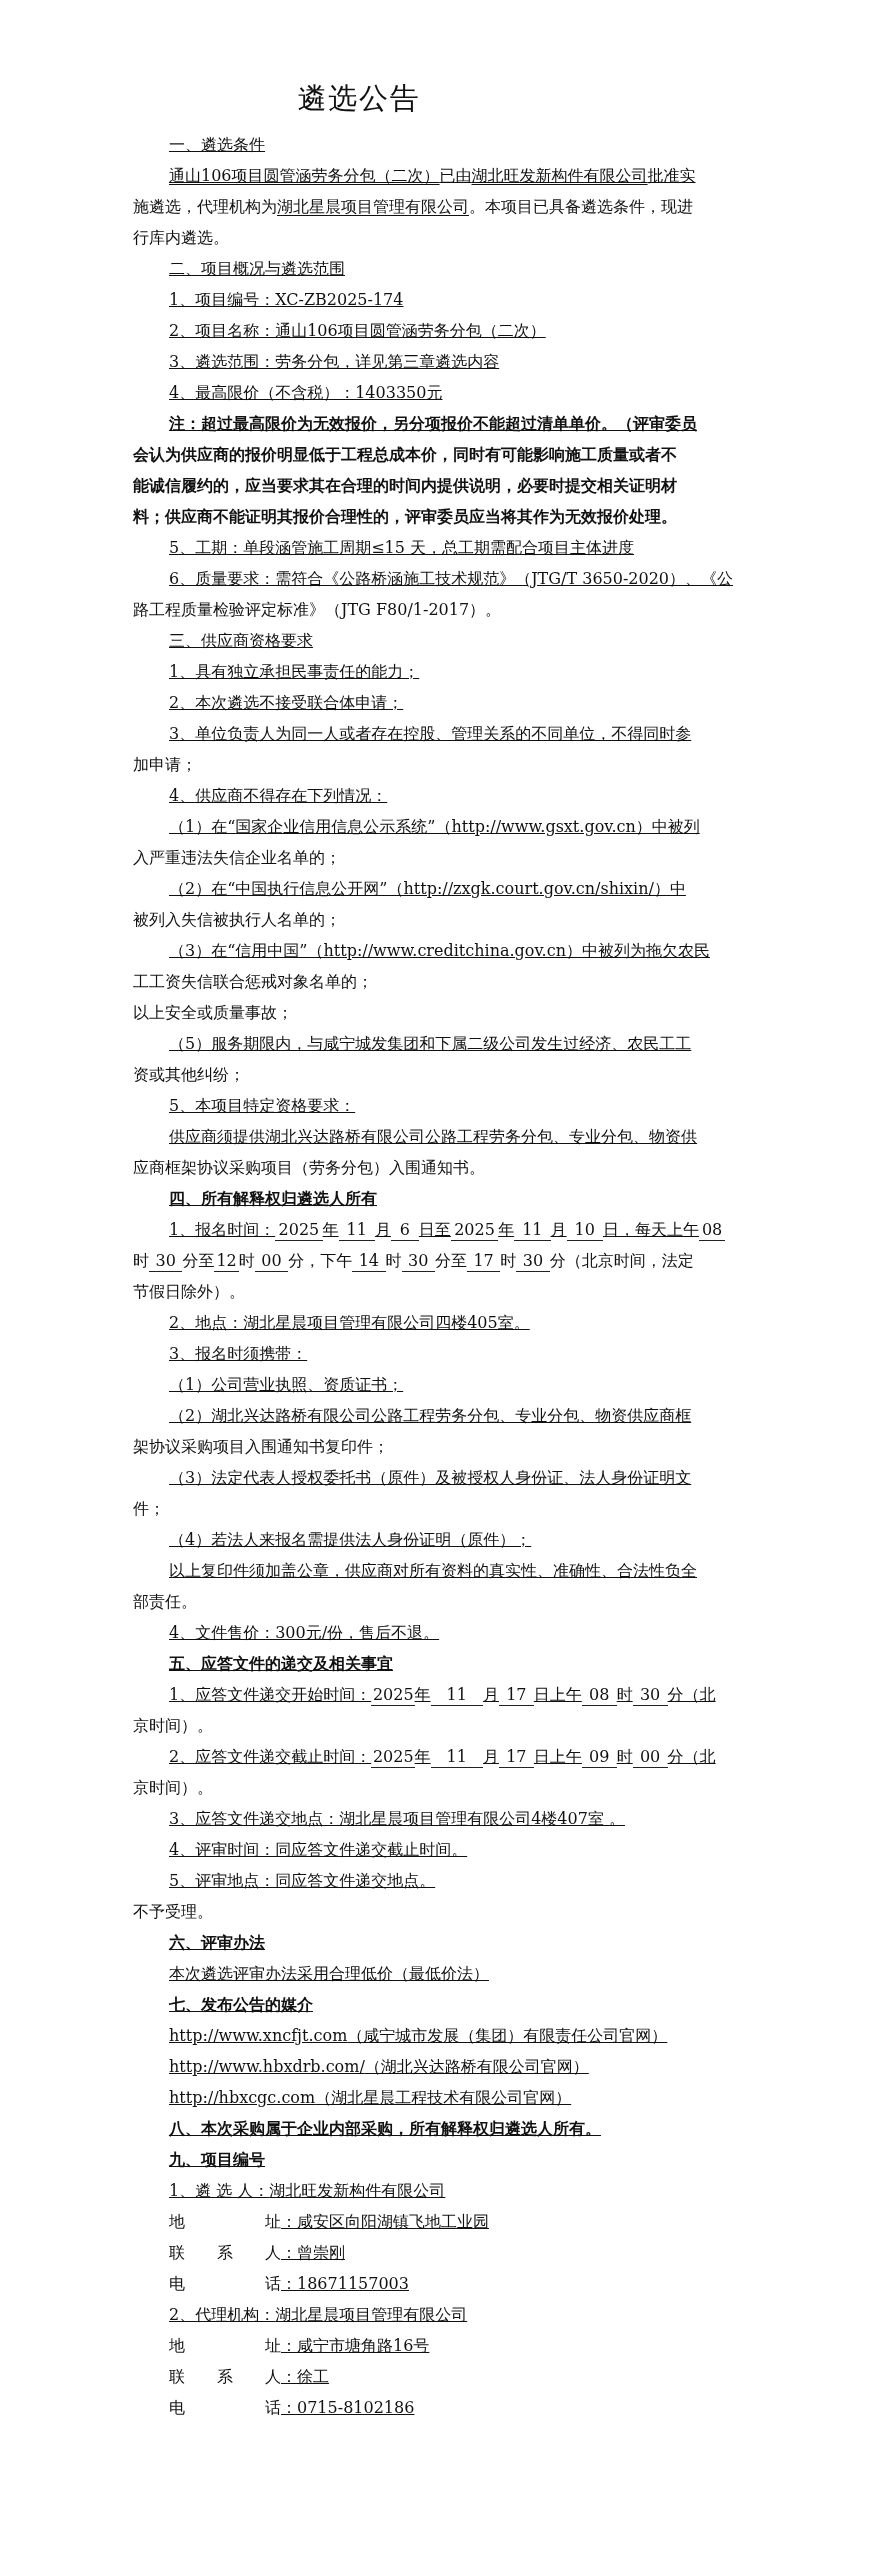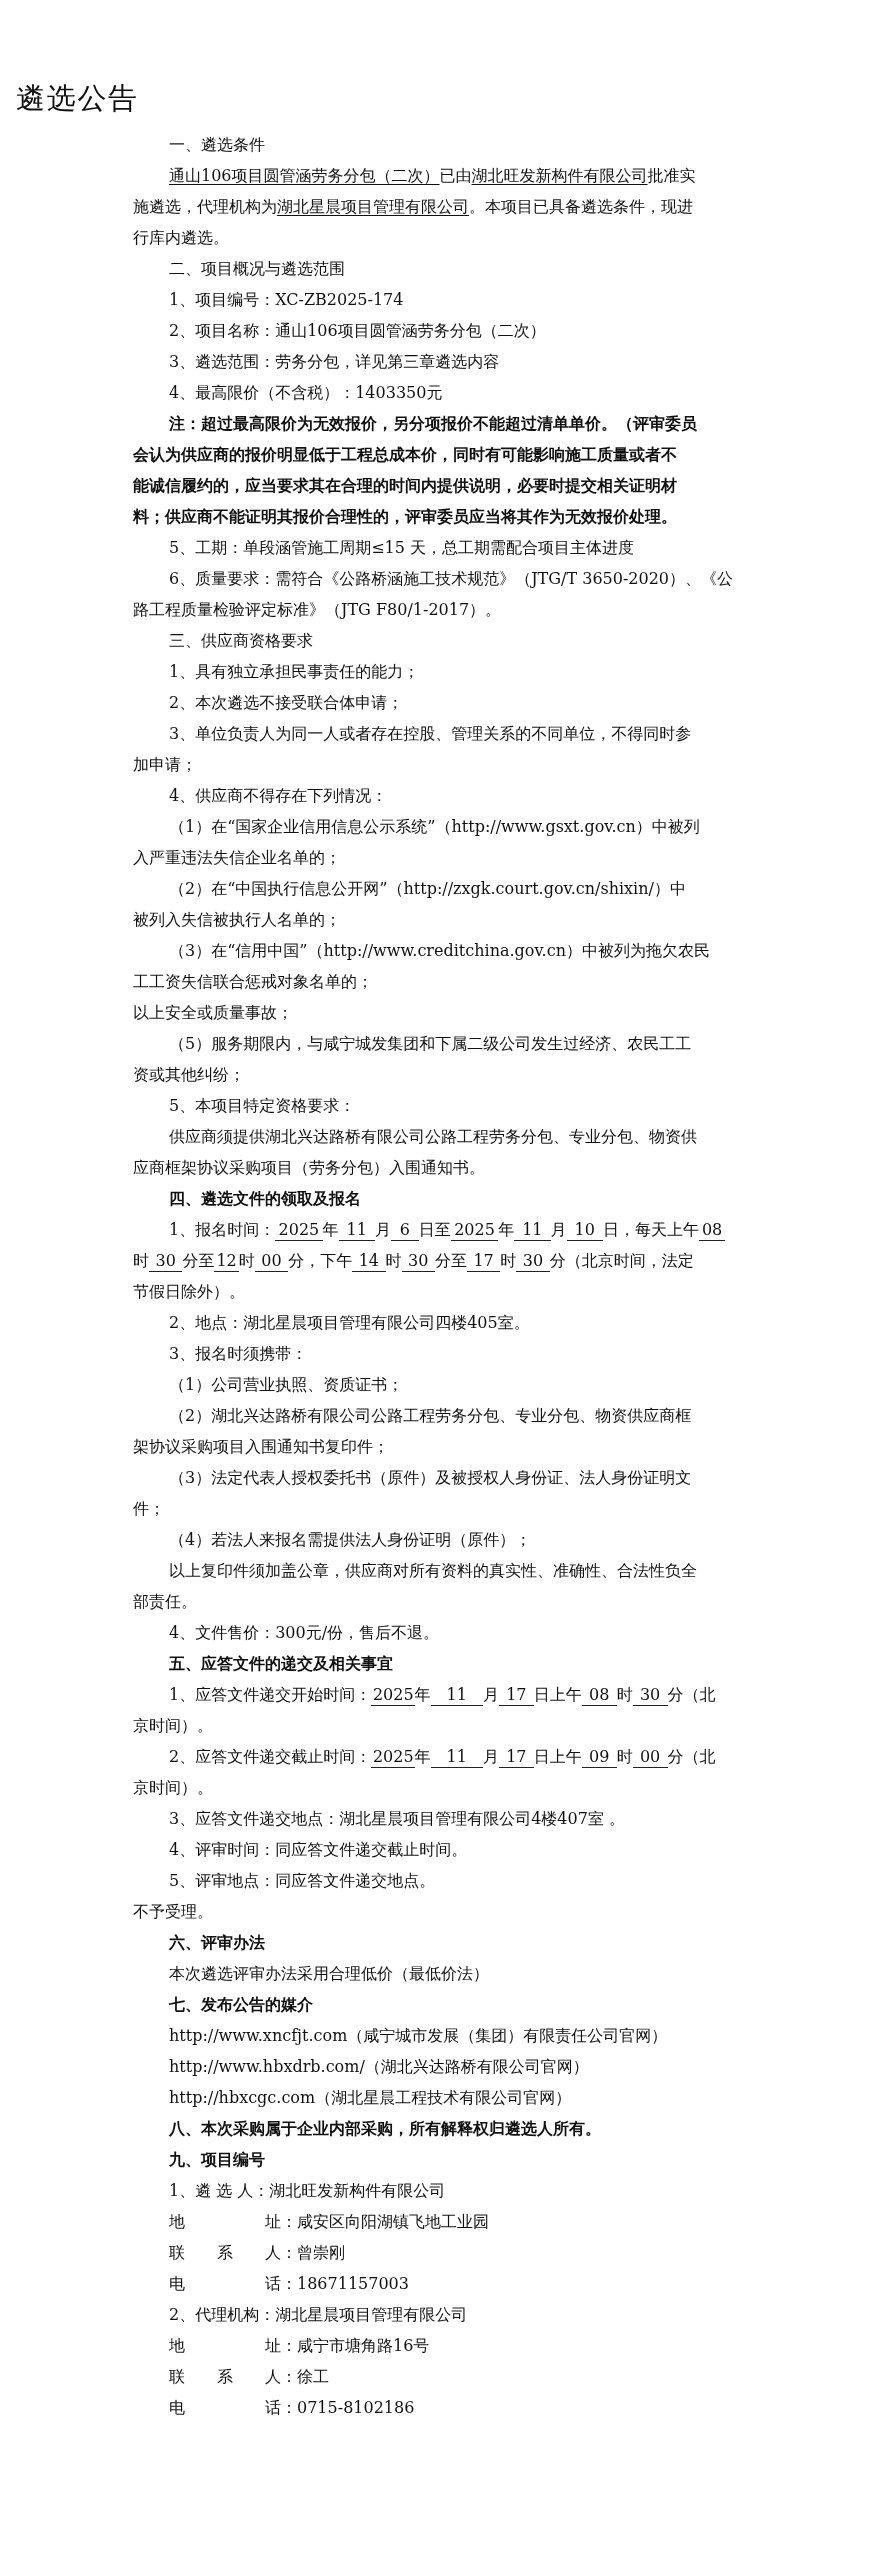--- a/index.html
+++ b/index.html
@@ -1,24 +1,24 @@
 <!DOCTYPE html>
 <html style="font-size:14px"><head>
 <meta charset="utf-8">
 <style>
   html, body { margin: 0; padding: 0; background: #ffffff; }
   body { width: 874px; height: 2576px; position: relative; overflow: hidden;
          font-family: "DejaVu Serif", "Liberation Serif", serif; color: #111; }
-  .title { position: absolute; top: 81px; left: 16px; width: 708px; 
+  .title { position: absolute; top: 81px; left: 5px; width: 708px; text-align: center;
            font-family: "DejaVu Sans", "Liberation Sans", sans-serif;
            font-size: 29px; letter-spacing: 1.7px; line-height: 35px; font-weight: 500; }
   .doc { position: absolute; top: 129px; left: 133px; width: 612px; }
   .ln { height: 31px; line-height: 31px; font-size: 16px; white-space: nowrap;
         overflow: visible; }
-  .ind { padding-left: 36px; }
+  .ind { padding-left: 36px; text-decoration: underline; }
   .b { font-weight: bold; }
   .u { text-decoration: underline; text-underline-offset: 2.6px; text-decoration-thickness: 0.9px; }
   .blank { display: inline-block; border-bottom: 0.9px solid #222; text-align: center;
            line-height: 21px; padding: 0 1.7px; }
   .mono { font-family: "DejaVu Serif", "Liberation Serif", serif; letter-spacing: 0; }
   .lbl-spread { display: inline-flex; justify-content: space-between; width: 112px; }
 </style>
 </head>
 <body>
 
@@ -62,21 +62,21 @@
       <div class="ln ind">（3）在“信用中国”（http://www.creditchina.gov.cn）中被列为拖欠农民</div>
       <div class="ln">工工资失信联合惩戒对象名单的；</div>
       <div class="ln">以上安全或质量事故；</div>
       <div class="ln ind">（5）服务期限内，与咸宁城发集团和下属二级公司发生过经济、农民工工</div>
       <div class="ln">资或其他纠纷；</div>
       <div class="ln ind">5、本项目特定资格要求：</div>
       <div class="ln ind">供应商须提供湖北兴达路桥有限公司公路工程劳务分包、专业分包、物资供</div>
       <div class="ln">应商框架协议采购项目（劳务分包）入围通知书。</div>
     </div>
 
-  <div class="ln ind b">四、遴选文件的领取及报名</div>
+  <div class="ln ind b">四、所有解释权归遴选人所有</div>
   <div class="ln ind">
     <span>1、报名时间：</span><span class="blank" style="width:44px">2025</span><span>年</span><span class="blank" style="width:33px">11</span><span>月</span><span class="blank" style="width:24.5px">6</span><span>日至</span><span class="blank" style="width:44px">2025</span><span>年</span><span class="blank" style="width:33px">11</span><span>月</span><span class="blank" style="width:33px">10</span><span>日，每天上午</span><span class="blank" style="width:23px">08</span>
   </div>
   <div class="ln">
     <span>时</span><span class="blank" style="width:30px">30</span><span>分至</span><span class="blank" style="width:21px">12</span><span>时</span><span class="blank" style="width:30px">00</span><span>分，下午</span><span class="blank" style="width:30px">14</span><span>时</span><span class="blank" style="width:30px">30</span><span>分至</span><span class="blank" style="width:30px">17</span><span>时</span><span class="blank" style="width:30px">30</span><span>分（北京时间，法定</span>
   </div>
   <div class="ln">节假日除外）。</div>
   <div id="s4-lines">
       <div class="ln ind">2、地点：湖北星晨项目管理有限公司四楼405室。</div>
       <div class="ln ind">3、报名时须携带：</div>

